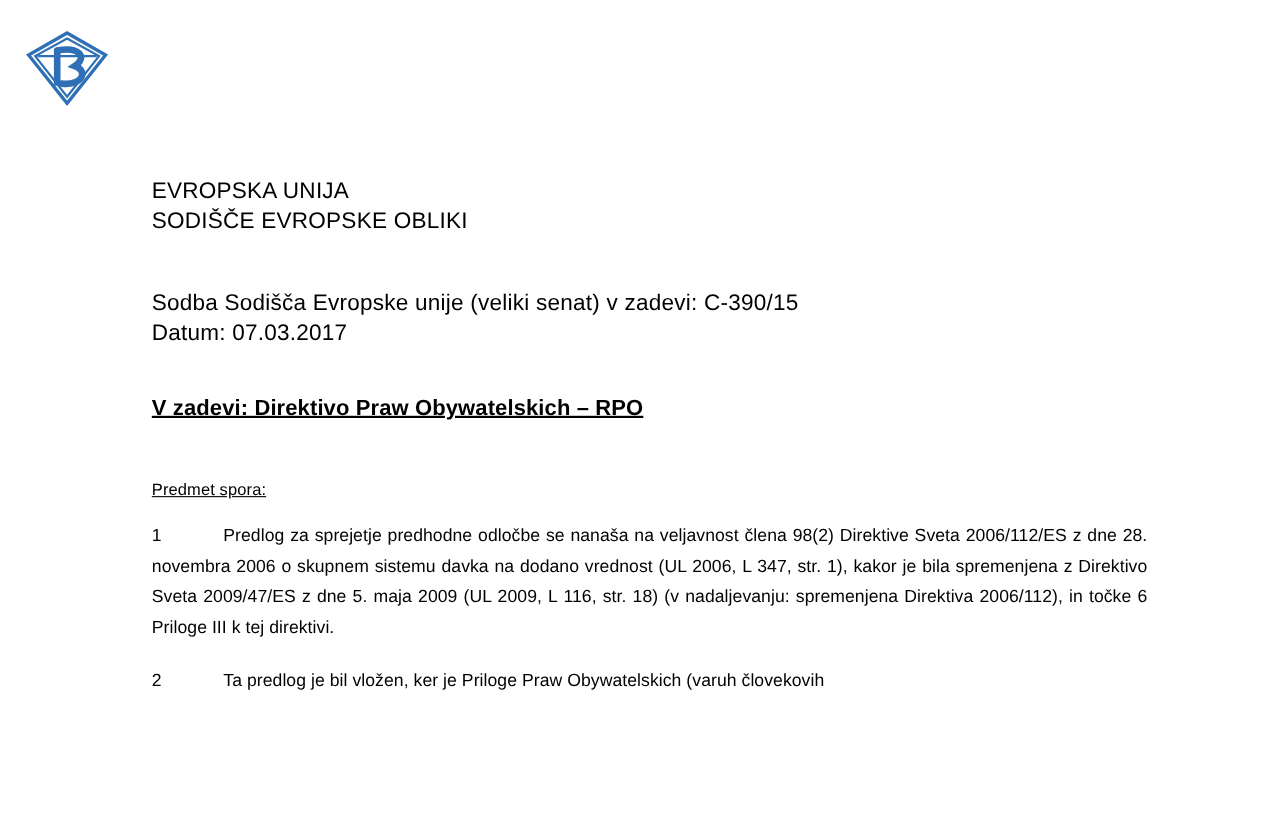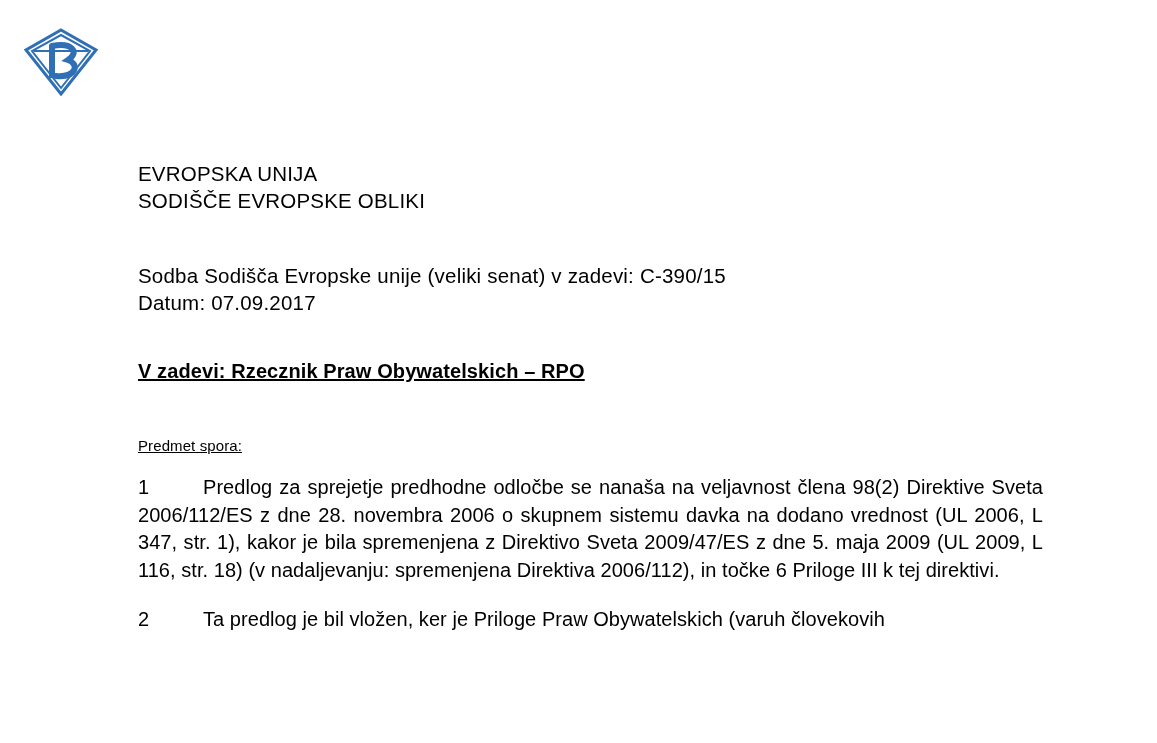--- a/index.html
+++ b/index.html
@@ -61,21 +61,21 @@
     letter-spacing: 0.1px;
   }
   .section-label {
     margin-top: 54px;
     font-size: 15px;
     text-decoration: underline;
     letter-spacing: 0.1px;
   }
   .para {
     margin-top: 20px;
-    font-size: 20px;
+    font-size: 16px;
     line-height: 27.5px;
     text-align: justify;
     letter-spacing: 0.05px;
   }
   .para .num {
     display: inline-block;
     width: 65px;
   }
   .para-2 {
     margin-top: 22px;
@@ -98,25 +98,25 @@
 
   <div class="doc-body">
 
     <div class="issuer">
       <div>EVROPSKA UNIJA</div>
       <div>SODIŠČE EVROPSKE OBLIKI</div>
     </div>
 
     <div class="case-meta">
       <div>Sodba Sodišča Evropske unije (veliki senat) v zadevi: C-390/15</div>
-      <div>Datum: 07.09.2017</div>
+      <div>Datum: 07.03.2017</div>
     </div>
 
 
-    <div class="subject-line">V zadevi: Rzecznik Praw Obywatelskich – RPO</div>
+    <div class="subject-line">V zadevi: Direktivo Praw Obywatelskich – RPO</div>
 
     <div class="section-label">Predmet spora:</div>
 
     <div class="para">
       <span class="num">1</span><span>Predlog za sprejetje predhodne odločbe se nanaša na veljavnost člena 98(2) Direktive Sveta 2006/112/ES z dne 28. novembra 2006 o skupnem sistemu davka na dodano vrednost (UL 2006, L 347, str. 1), kakor je bila spremenjena z Direktivo Sveta 2009/47/ES z dne 5. maja 2009 (UL 2009, L 116, str. 18) (v nadaljevanju: spremenjena Direktiva 2006/112), in točke 6 Priloge III k tej direktivi.</span>
     </div>
 
     <div class="para para-2">
       <span class="num">2</span><span>Ta predlog je bil vložen, ker je Priloge Praw Obywatelskich (varuh človekovih</span>
     </div>

